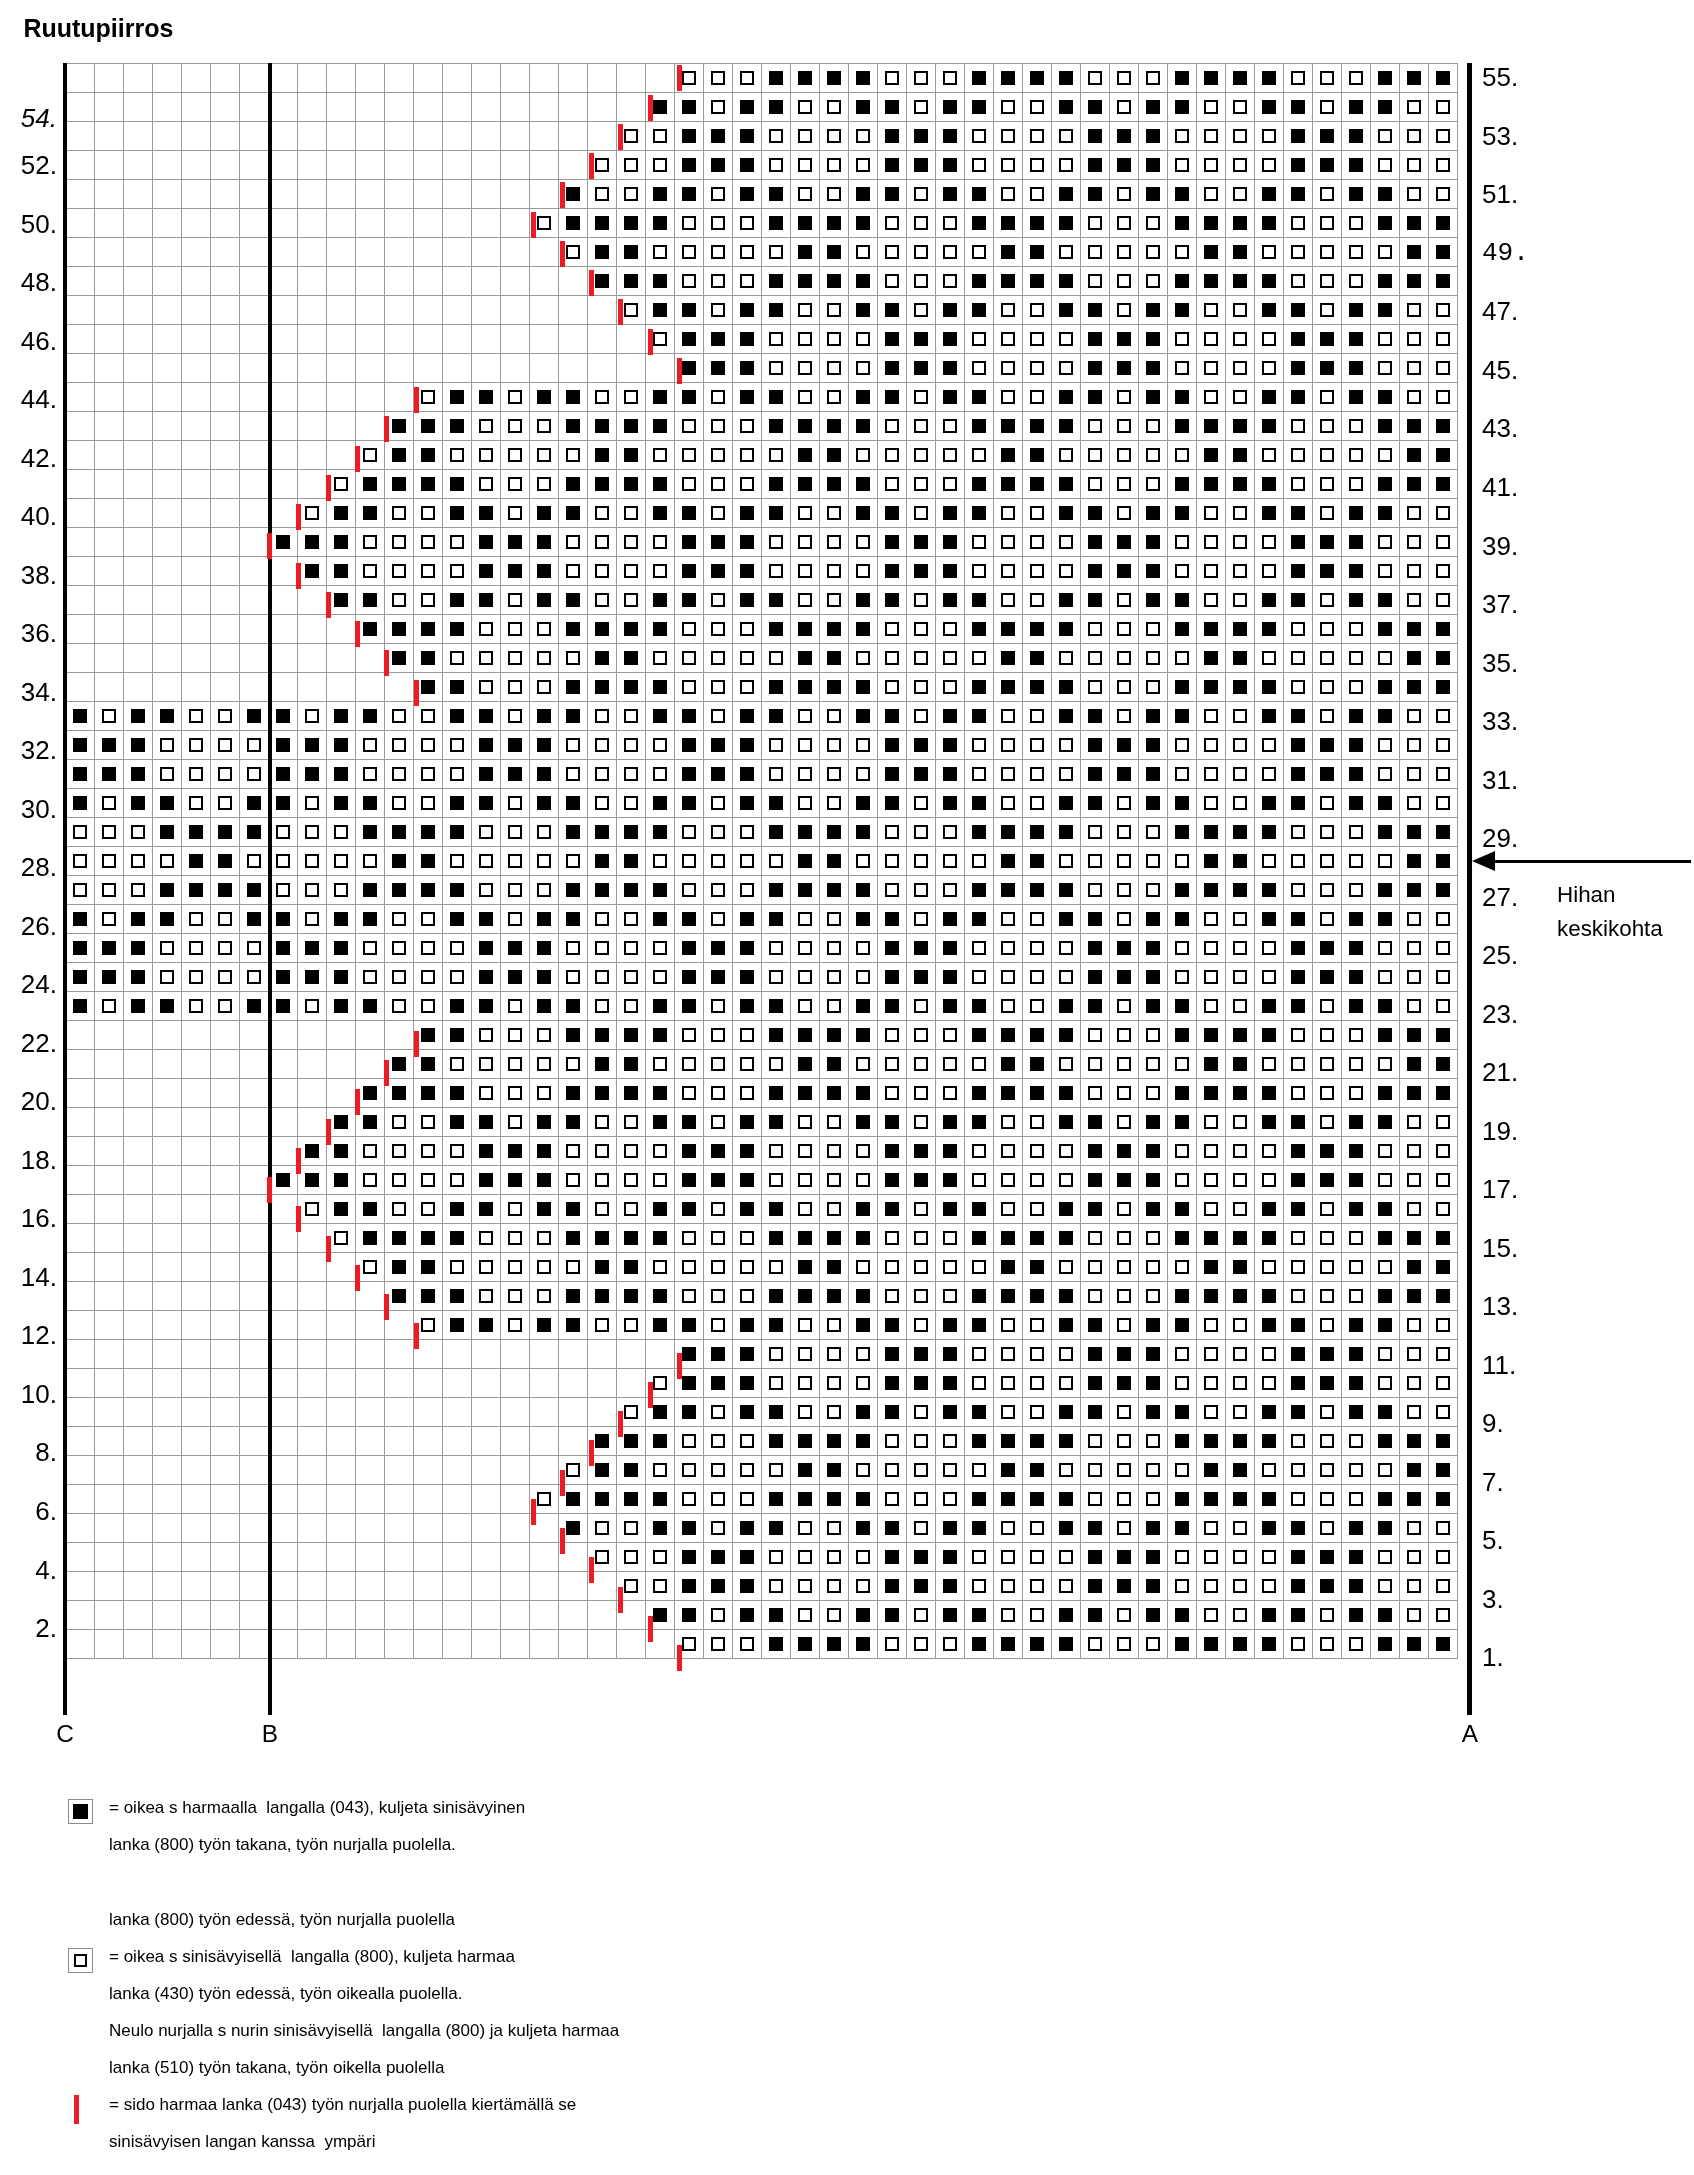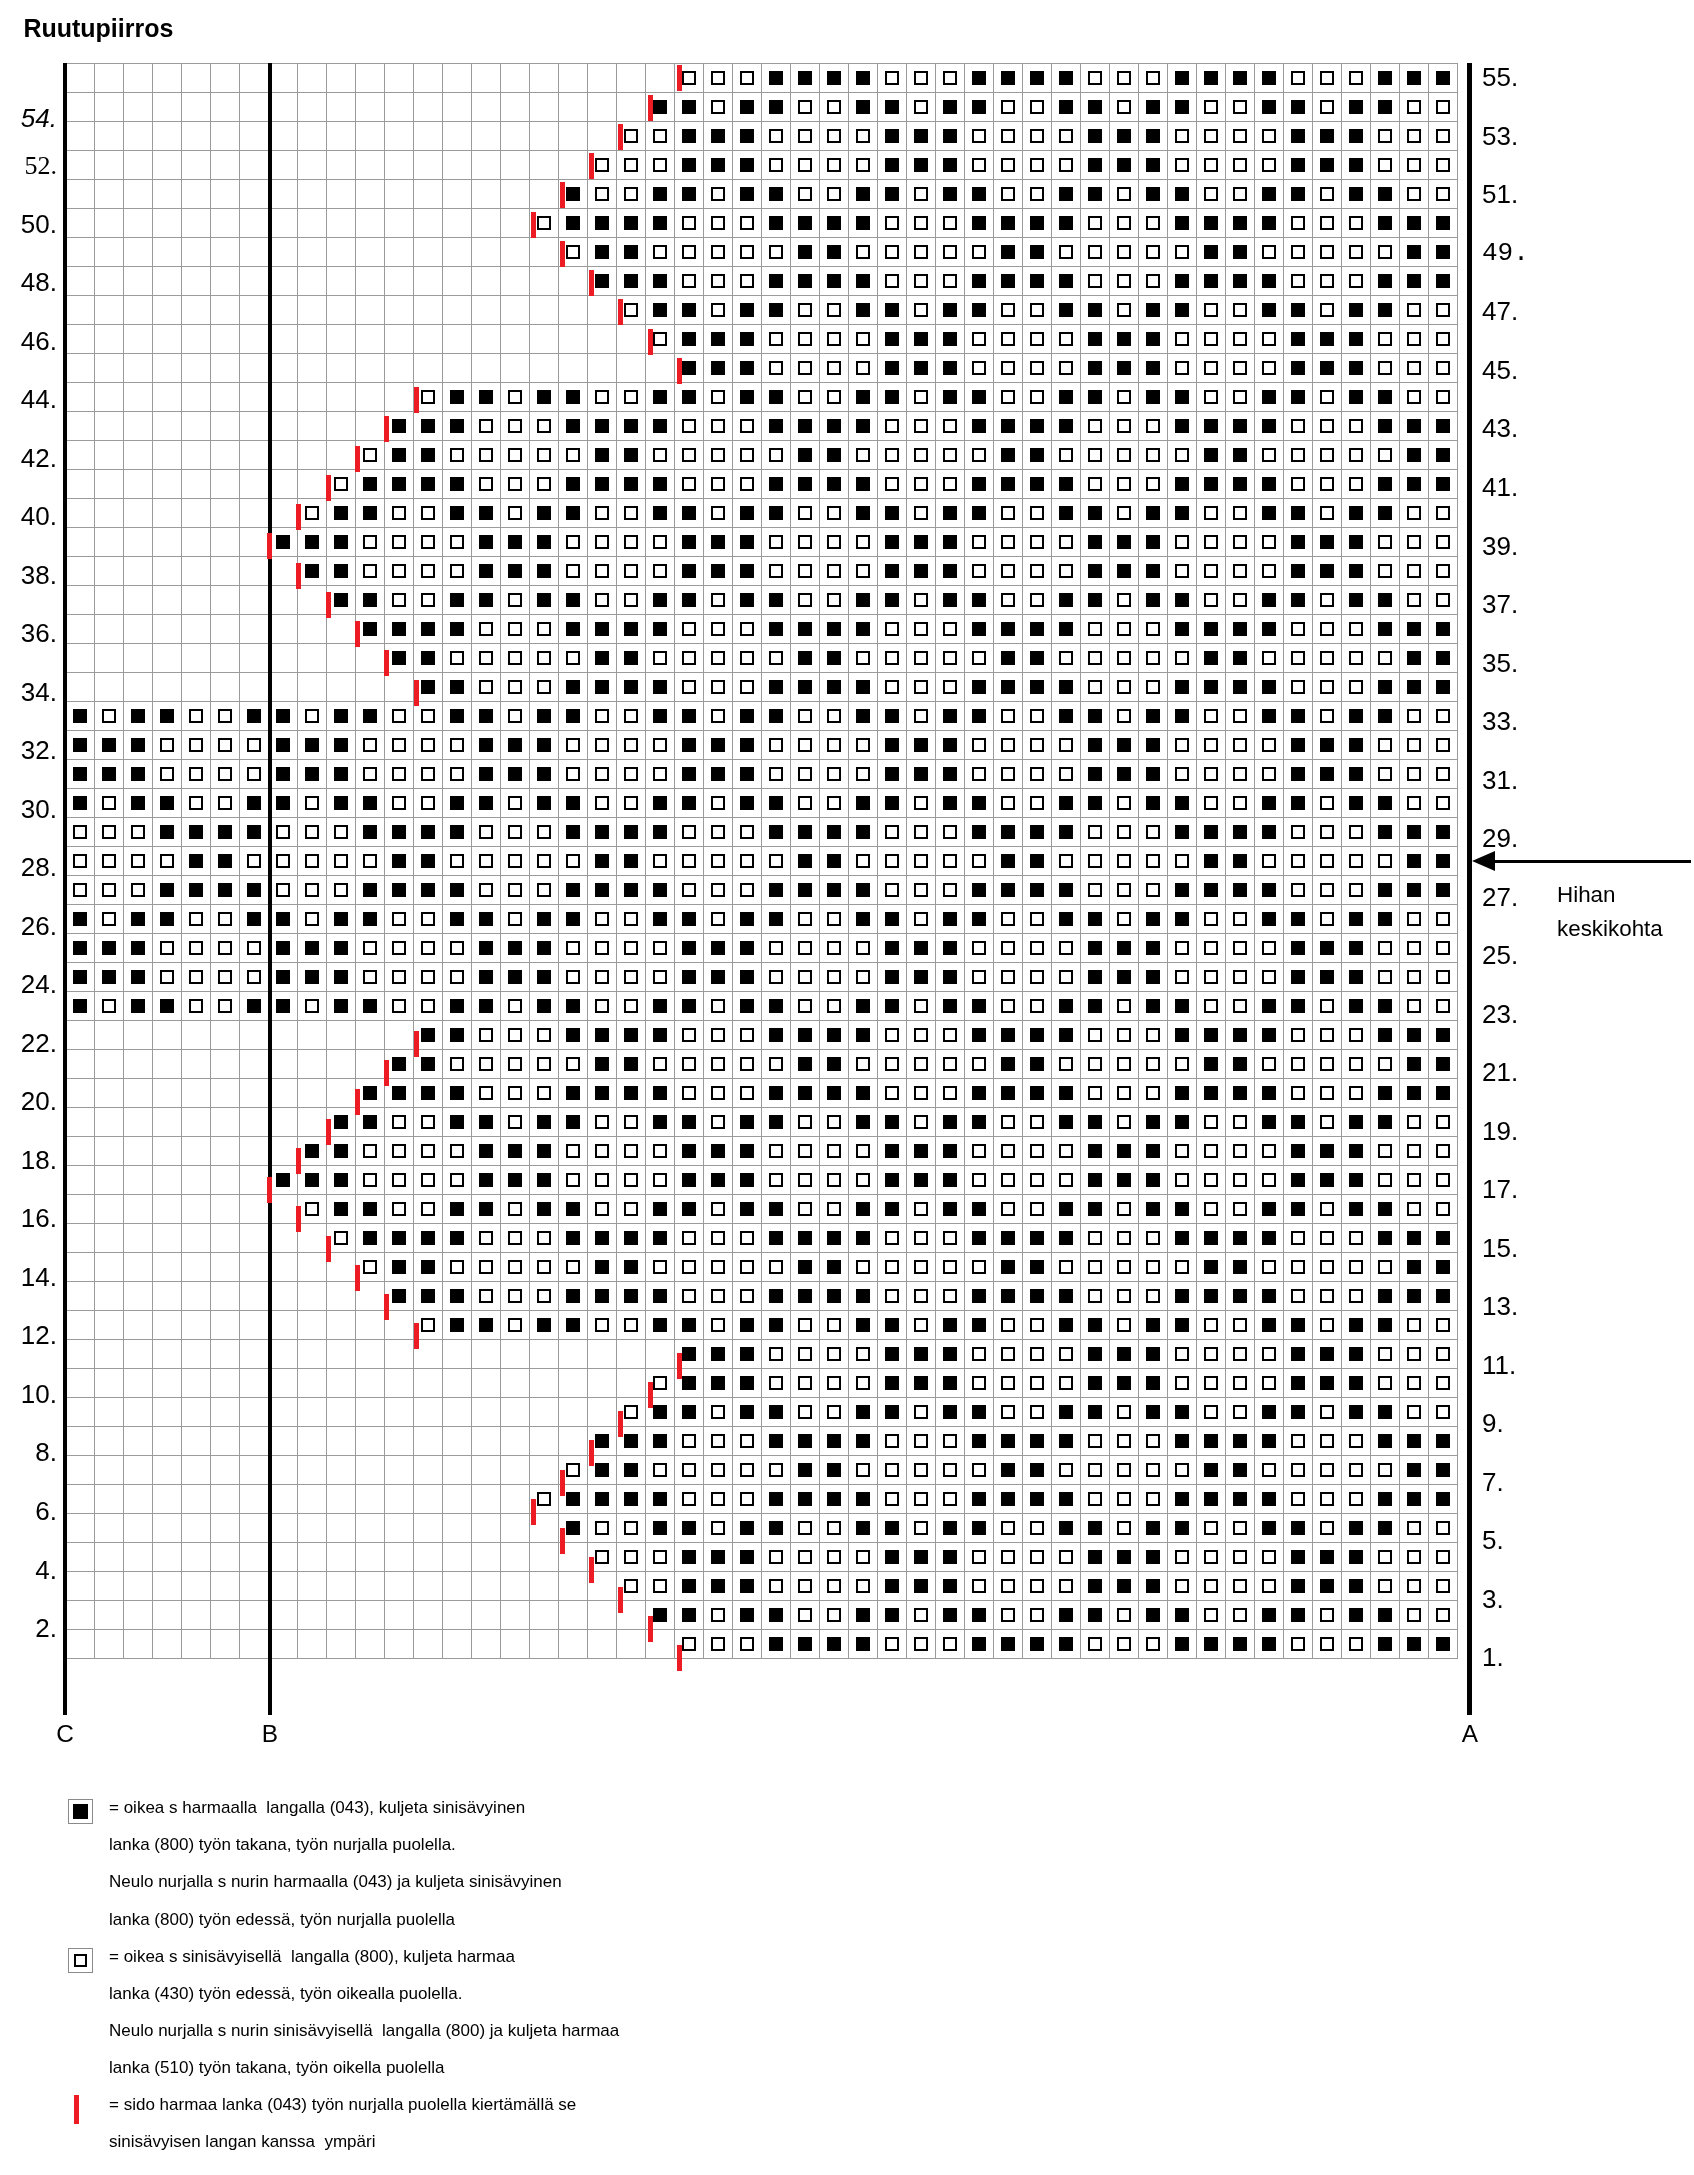--- a/index.html
+++ b/index.html
@@ -6895,21 +6895,21 @@
     <div class="rnum rt" style="top: 1175px;">17.</div>
     <div class="rnum rt" style="top: 1234px;">15.</div>
     <div class="rnum rt" style="top: 1292px;">13.</div>
     <div class="rnum rt" style="top: 1351px;">11.</div>
     <div class="rnum rt" style="top: 1409px;">9.</div>
     <div class="rnum rt" style="top: 1468px;">7.</div>
     <div class="rnum rt" style="top: 1526px;">5.</div>
     <div class="rnum rt" style="top: 1585px;">3.</div>
     <div class="rnum rt" style="top: 1643px;">1.</div>
     <div class="rnum lt" style="top: 104px; font-style: italic;">54.</div>
-    <div class="rnum lt" style="top: 151px; font-family: Liberation Serif, serif;">52.</div>
+    <div class="rnum lt" style="top: 151px;">52.</div>
     <div class="rnum lt" style="top: 210px;">50.</div>
     <div class="rnum lt" style="top: 268px;">48.</div>
     <div class="rnum lt" style="top: 327px;">46.</div>
     <div class="rnum lt" style="top: 385px;">44.</div>
     <div class="rnum lt" style="top: 444px;">42.</div>
     <div class="rnum lt" style="top: 502px;">40.</div>
     <div class="rnum lt" style="top: 561px;">38.</div>
     <div class="rnum lt" style="top: 619px;">36.</div>
     <div class="rnum lt" style="top: 678px;">34.</div>
     <div class="rnum lt" style="top: 736px;">32.</div>
@@ -6926,21 +6926,20 @@
     <div class="rnum lt" style="top: 1380px;">10.</div>
     <div class="rnum lt" style="top: 1438px;">8.</div>
     <div class="rnum lt" style="top: 1497px;">6.</div>
     <div class="rnum lt" style="top: 1556px;">4.</div>
     <div class="rnum lt" style="top: 1614px;">2.</div>
     <div class="leg-sym-box" style="top: 1799px;">
       <div class="sb"></div>
     </div>
     <div class="leg-line" style="top: 1798px;">= oikea s harmaalla  langalla (043), kuljeta sinisävyinen</div>
     <div class="leg-line" style="top: 1835px;">lanka (800) työn takana, työn nurjalla puolella.</div>
-    <div class="leg-line" style="top: 1872px;">Neulo nurjalla s nurin harmaalla (043) ja kuljeta sinisävyinen</div>
     <div class="leg-line" style="top: 1910px;">lanka (800) työn edessä, työn nurjalla puolella</div>
     <div class="leg-sym-box" style="top: 1948px;">
       <div class="sw"></div>
     </div>
     <div class="leg-line" style="top: 1947px;">= oikea s sinisävyisellä  langalla (800), kuljeta harmaa</div>
     <div class="leg-line" style="top: 1984px;">lanka (430) työn edessä, työn oikealla puolella.</div>
     <div class="leg-line" style="top: 2021px;">Neulo nurjalla s nurin sinisävyisellä  langalla (800) ja kuljeta harmaa</div>
     <div class="leg-line" style="top: 2058px;">lanka (510) työn takana, työn oikella puolella</div>
     <div class="leg-bar" style="top: 2095px; background: rgb(237, 28, 36);"></div>
     <div class="leg-line" style="top: 2095px;">= sido harmaa lanka (043) työn nurjalla puolella kiertämällä se</div>

